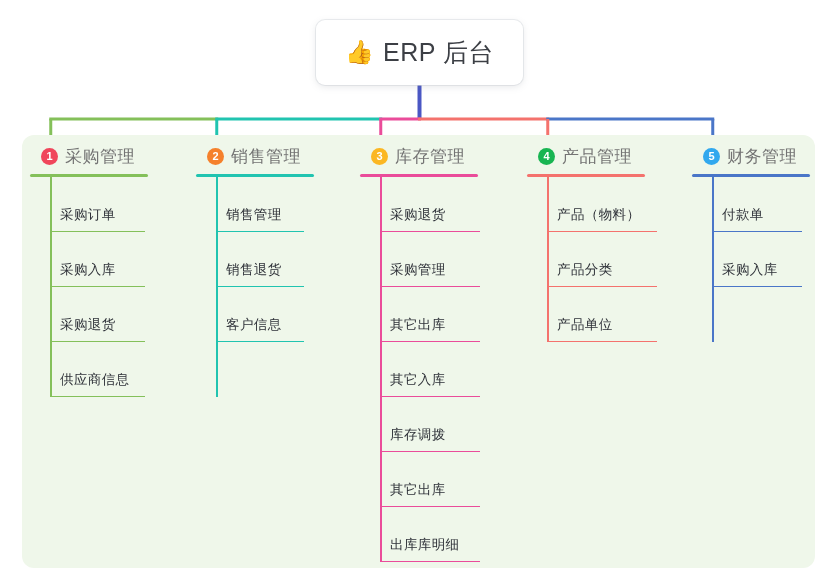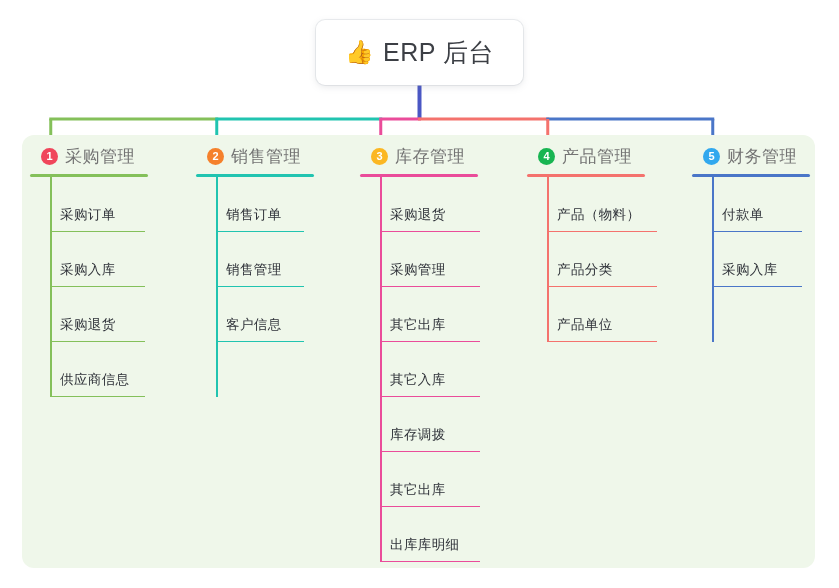--- a/index.html
+++ b/index.html
@@ -192,28 +192,28 @@
       </div>
       <div class="column" style="left: 196px;">
         <div class="col-header">
           <span class="badge" style="background: rgb(245, 129, 44);">2</span>
           <span class="col-title">销售管理</span>
         </div>
         <div class="col-rule" style="background: rgb(33, 196, 176); width: 118px;"></div>
         <div class="items">
           <div class="spine" style="background: rgb(33, 196, 176); height: 220px;"></div>
           <div class="item">
-            <span class="item-label">销售订单</span>
-            <div class="item-underline" style="background: rgb(33, 196, 176); width: 88px;"></div>
-          </div>
-          <div class="item">
             <span class="item-label">销售管理</span>
             <div class="item-underline" style="background: rgb(33, 196, 176); width: 88px;"></div>
           </div>
           <div class="item">
+            <span class="item-label">销售退货</span>
+            <div class="item-underline" style="background: rgb(33, 196, 176); width: 88px;"></div>
+          </div>
+          <div class="item">
             <span class="item-label">客户信息</span>
             <div class="item-underline" style="background: rgb(33, 196, 176); width: 88px;"></div>
           </div>
         </div>
       </div>
       <div class="column" style="left: 360px;">
         <div class="col-header">
           <span class="badge" style="background: rgb(251, 183, 35);">3</span>
           <span class="col-title">库存管理</span>
         </div>

